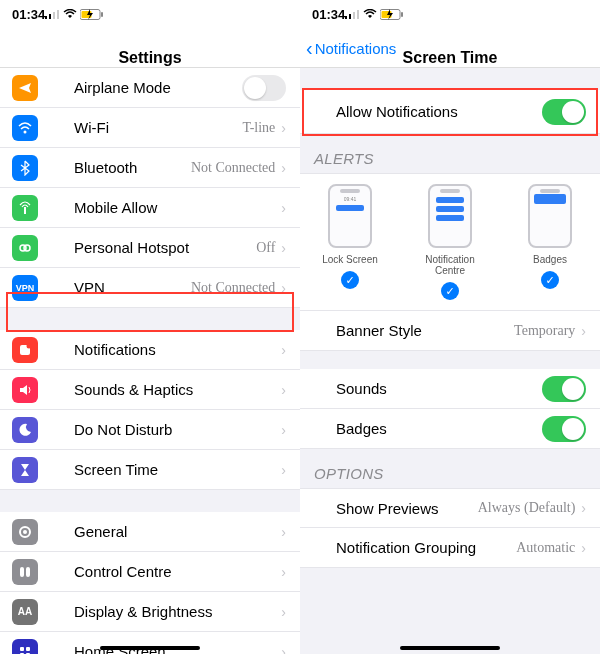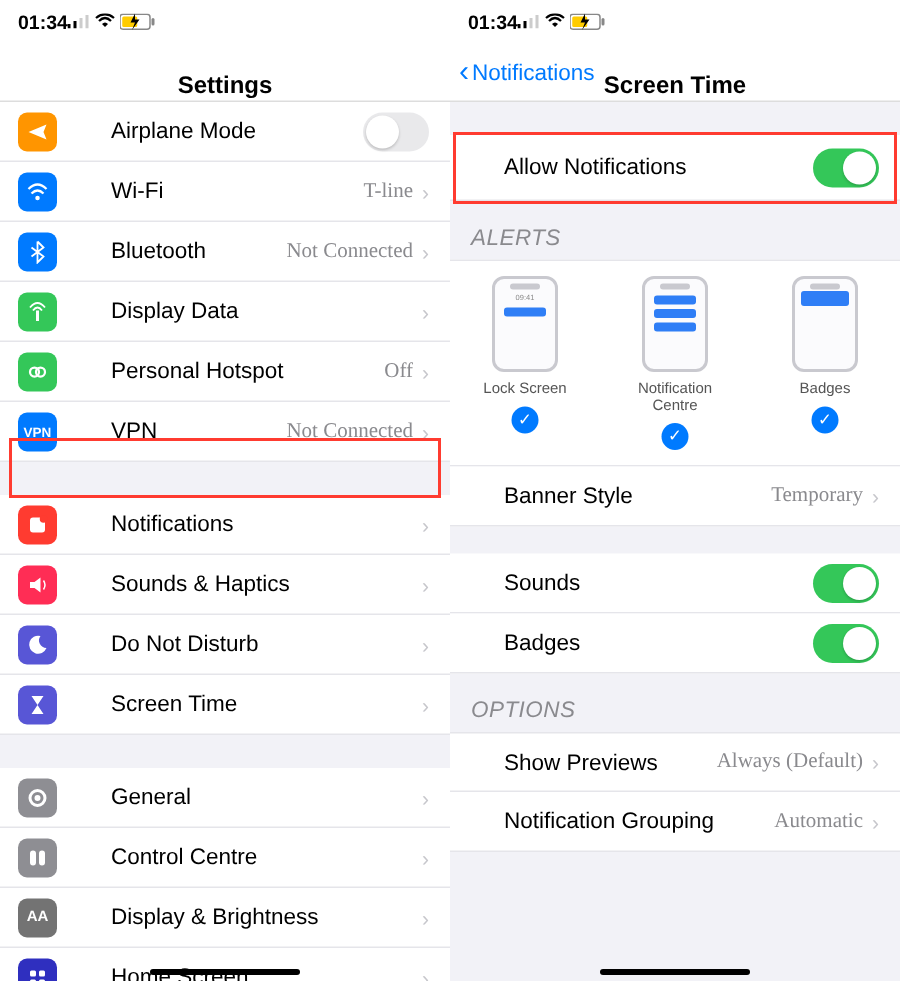--- a/index.html
+++ b/index.html
@@ -174,21 +174,21 @@
       <span class="value">Not Connected</span>
       <span class="chev-r">›</span>
     </div>
     <div class="row">
       <div class="icon" style="background:#34c759">
           <svg width="16" height="16" viewBox="0 0 16 16">
             <path d="M3 5 Q8 -1 13 5 M5 7 Q8 3 11 7" stroke="#fff" stroke-width="1.2" fill="none"></path>
             <rect x="7" y="7" width="2" height="7" fill="#fff"></rect>
           </svg>
         </div>
-      <span class="label">Display Data</span>
+      <span class="label">Mobile Allow</span>
       <span class="chev-r">›</span>
     </div>
     <div class="row">
       <div class="icon" style="background:#34c759">
           <svg width="16" height="16" viewBox="0 0 16 16">
             <circle cx="6" cy="8" r="3" stroke="#fff" stroke-width="1.5" fill="none"></circle>
             <circle cx="10" cy="8" r="3" stroke="#fff" stroke-width="1.5" fill="none"></circle>
           </svg>
         </div>
       <span class="label">Personal Hotspot</span>

